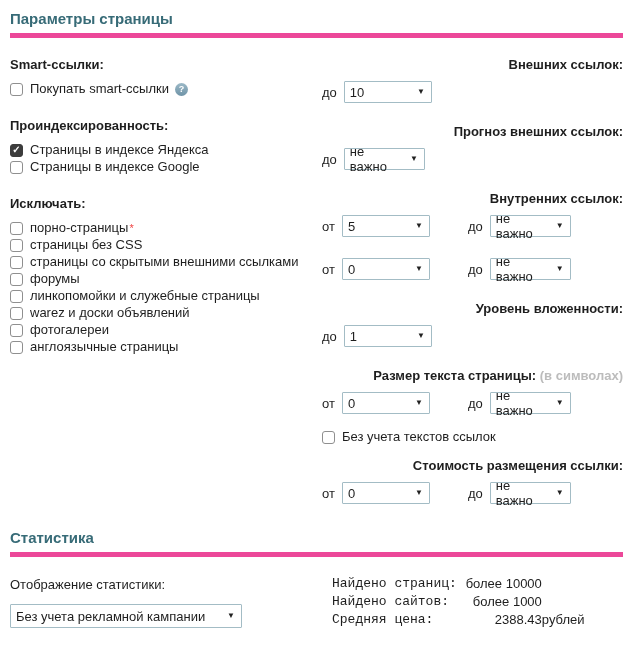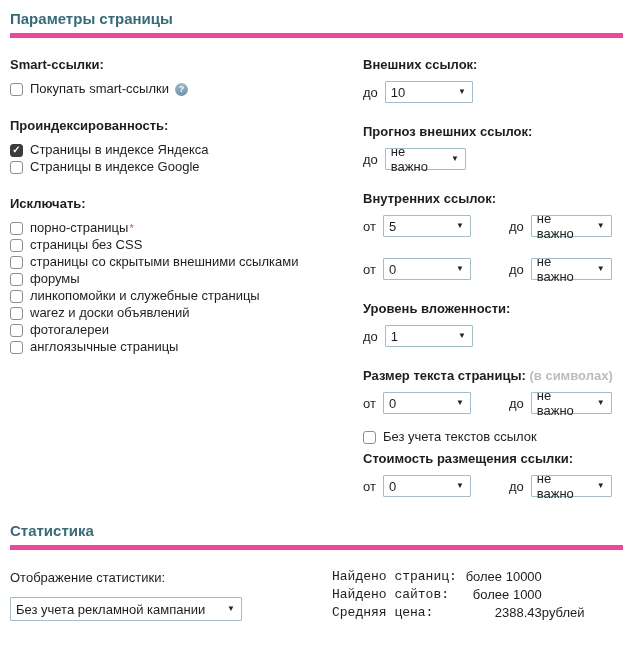--- a/index.html
+++ b/index.html
@@ -10,21 +10,21 @@
     font-family:"Liberation Sans", sans-serif;
     font-size:13px;
   }
   .wrap { padding:6px 8px 0 10px; }
 
   h2.section {
     font-size:15px; font-weight:bold; color:#376b77;
     margin:0; padding:4px 0 6px; border-bottom:5px solid #ec4899;
   }
 
-  .columns { display:flex; margin-top:19px;gap:41px; }
+  .columns { display:flex; margin-top:19px; }
   .col-left { width:312px; flex:none; }
   .col-right { flex:1; }
 
   .group-label { font-weight:bold; margin:0 0 9px; }
   .lgroup { margin-bottom:21px; }
 
   .check-row { display:flex; align-items:center; line-height:16px; cursor:default; }
   .check-list .check-row { margin-bottom:1px; }
   .cb {
     width:13px; height:13px; flex:none;
@@ -38,35 +38,35 @@
   .help-icon {
     width:13px; height:13px; border-radius:50%;
     background:linear-gradient(#9cb9c7, #6e93a7);
     color:#fff; font-size:9px; font-weight:bold;
     display:inline-flex; align-items:center; justify-content:center;
     margin-left:6px; flex:none;
   }
   .req { color:#f04545; font-size:11px; vertical-align:super; line-height:0; margin-left:1px; }
 
   
-  .fgroup-label { font-weight:bold; margin:0 0 9px; }
+  .fgroup-label { font-weight:bold; margin:0 0 9px;text-align:right; }
   .note { color:#bcbcbc; font-weight:bold; }
   .filter-row { display:flex; align-items:center; margin-bottom:21px; }
   .filter-row.tight { margin-bottom:15px; }
   .prefix { margin-right:7px; }
   .prefix2 { margin-left:38px; }
   .sel {
     height:22px; background:#fff; border:1px solid #a3bcc5; border-radius:1px;
     display:flex; align-items:center; justify-content:space-between;
     padding:0 6px 0 5px; cursor:default;
   }
   .sel .chev { font-size:8px; color:#222; margin-left:6px; line-height:1; }
   .w88 { width:88px; } .w81 { width:81px; }
   .w232 { width:232px; height:24px;justify-content:space-between; }
-  .text-size-check { margin-bottom:6px; }
+  .text-size-check { margin-bottom:13px; }
 
   
   .stats { display:flex; margin-top:17px; }
   .stats-left { width:322px; flex:none; }
   .stats-display-label { margin:3px 0 12px; }
   .stats-right { flex:1; padding-top:1px; }
   table.stats-table { border-collapse:collapse; line-height:18px; }
   table.stats-table td { padding:0; }
   td.st-label { padding-right:10px; min-width:100px;font-family:Liberation Mono, monospace; }
   td.st-value { width:85px; text-align:right; }

